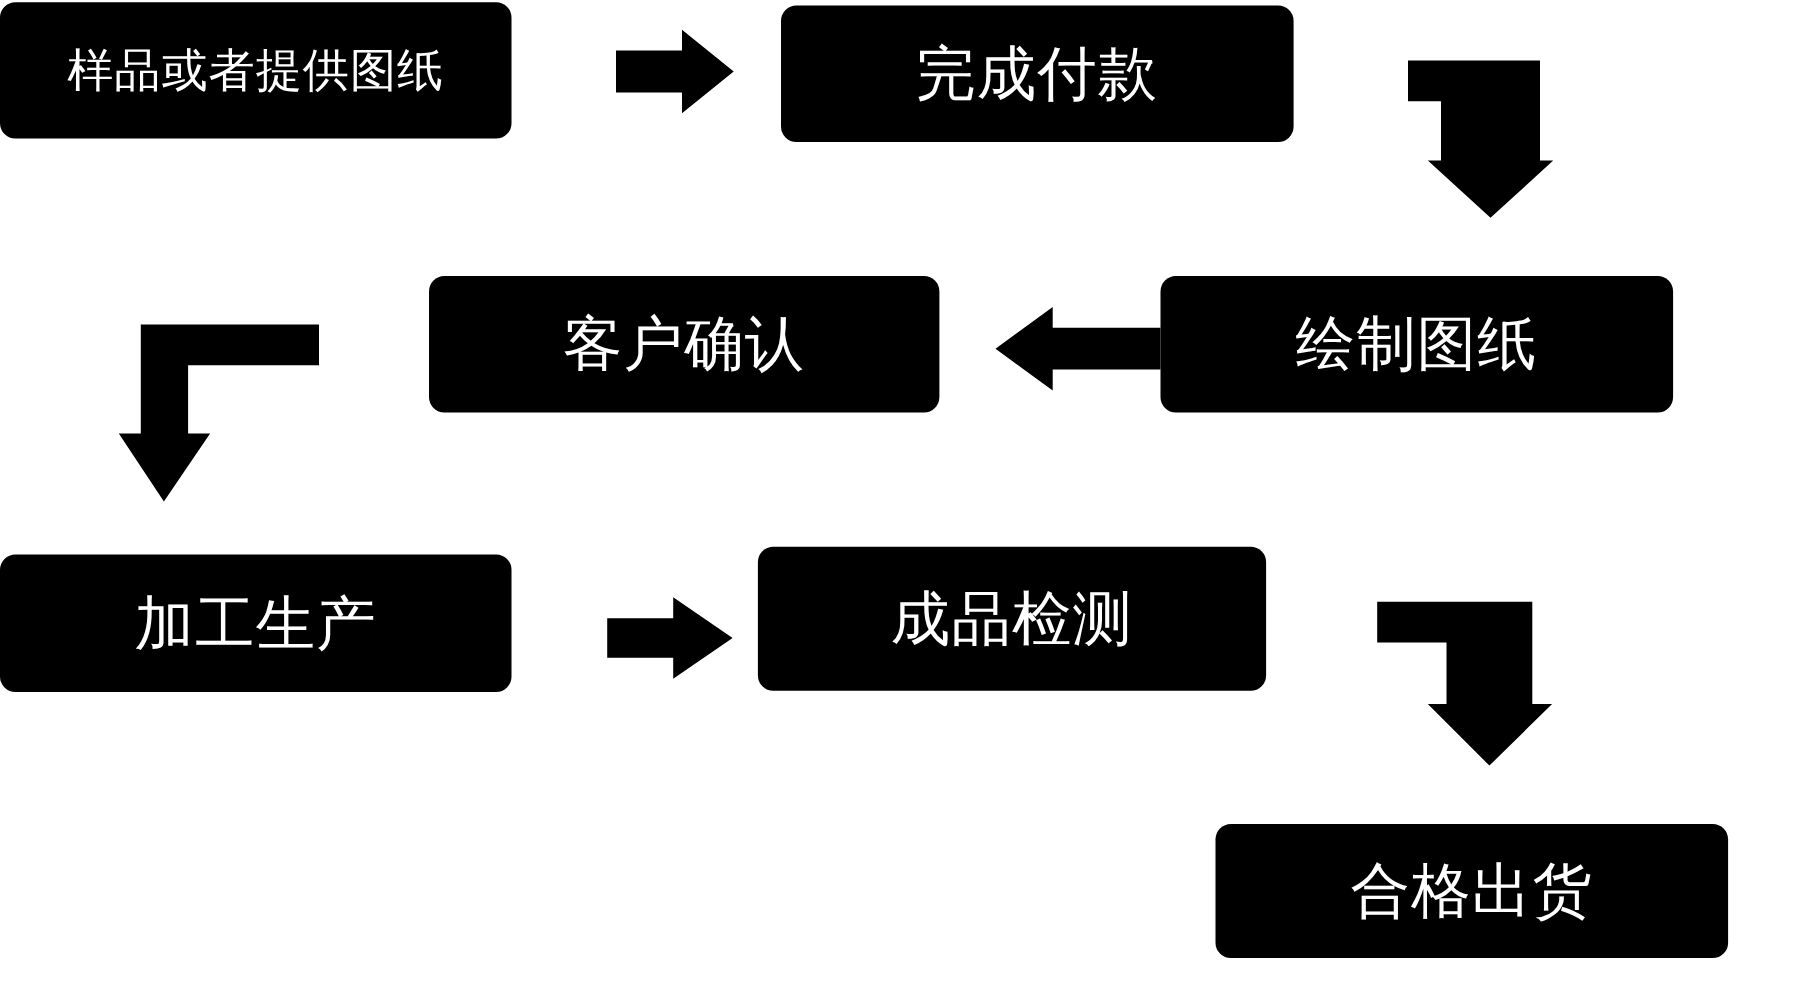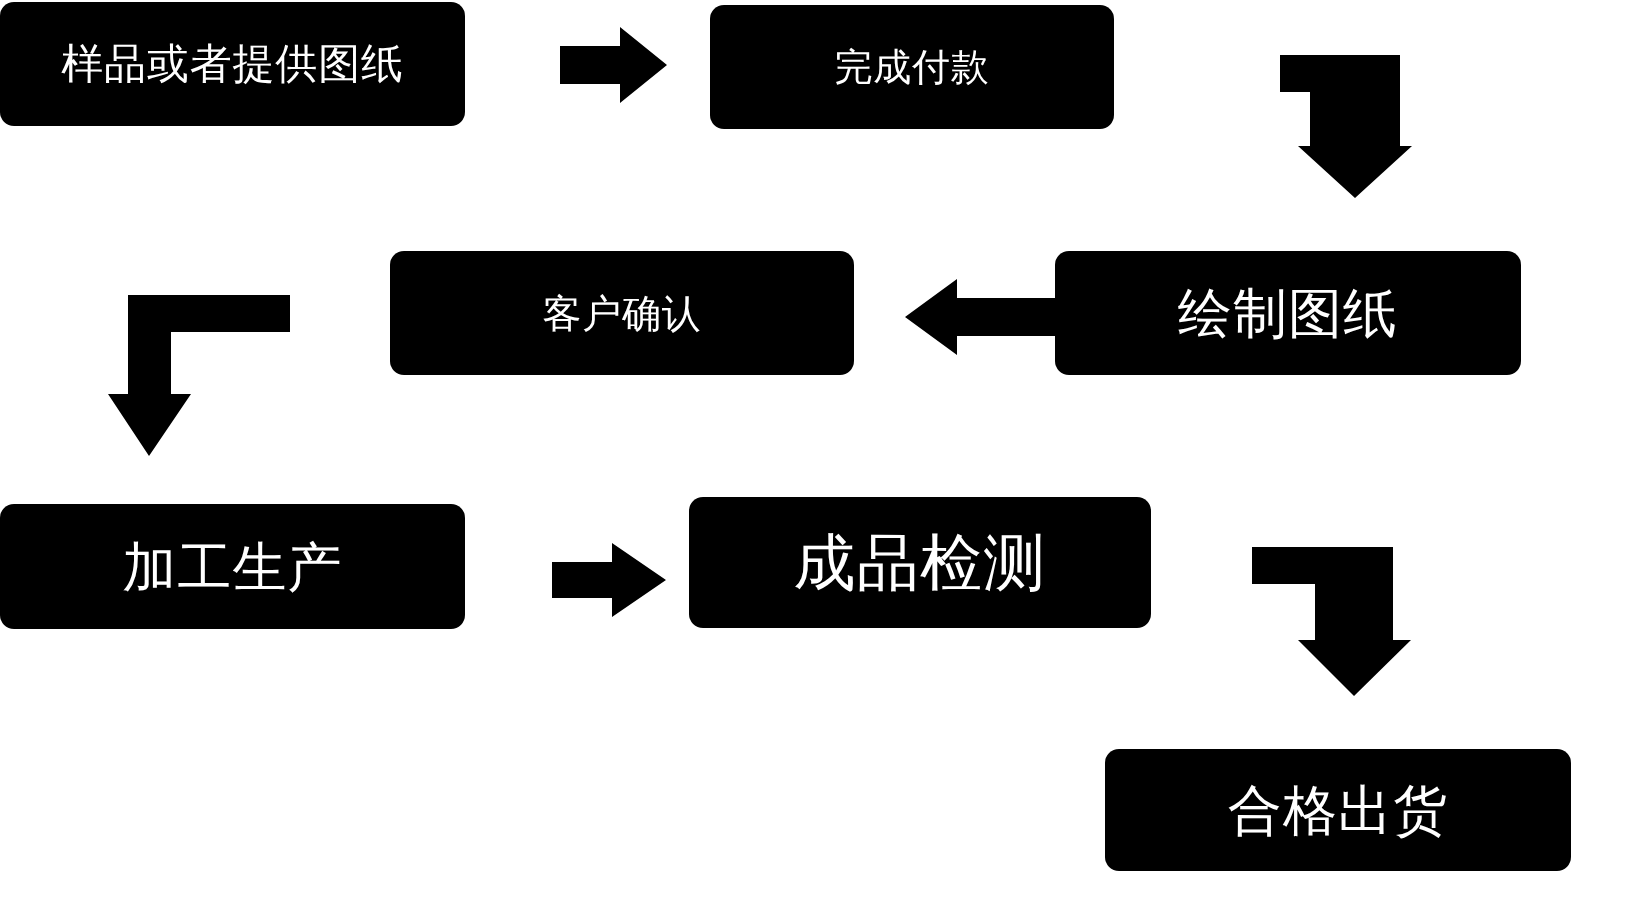--- a/index.html
+++ b/index.html
@@ -27,25 +27,25 @@
   }
   .node-label {
     color: #ffffff;
     font-weight: 400;
     white-space: nowrap;
     line-height: 1;
     letter-spacing: 0.02em;
   }
   
   .n-sample   { left: 0px;    top: 2px;   width: 465px; height: 124px; font-size: 42px; letter-spacing: 0em; }
-  .n-payment  { left: 710px;  top: 5px;   width: 404px; height: 124px; font-size: 38px; letter-spacing: 0.10em; }
+  .n-payment  { left: 710px;  top: 5px;   width: 466px; height: 124px; font-size: 54px; letter-spacing: 0.10em; }
   .n-drawing  { left: 1055px; top: 251px; width: 466px; height: 124px; font-size: 54px; letter-spacing: 0.10em; }
-  .n-confirm  { left: 390px;  top: 251px; width: 464px; height: 124px; font-size: 39px; letter-spacing: 0.10em; }
+  .n-confirm  { left: 390px;  top: 251px; width: 464px; height: 124px; font-size: 54px; letter-spacing: 0.10em; }
   .n-produce  { left: 0px;    top: 504px; width: 465px; height: 125px; font-size: 54px; letter-spacing: 0.10em; }
-  .n-inspect  { left: 689px;  top: 497px; width: 462px; height: 131px; font-size: 62px; letter-spacing: 0.10em; }
+  .n-inspect  { left: 689px;  top: 497px; width: 462px; height: 131px; font-size: 54px; letter-spacing: 0.10em; }
   .n-ship     { left: 1105px; top: 749px; width: 466px; height: 122px; font-size: 54px; letter-spacing: 0.10em; }
 
   .arrow {
     position: absolute;
   }
   .arrow svg { display: block; }
 
   
   .a-sample-payment  { left: 540px;  top: 24px;  width: 130px; height: 82px; }
   .a-payment-drawing { left: 1272px; top: 48px;  width: 140px; height: 152px; }

